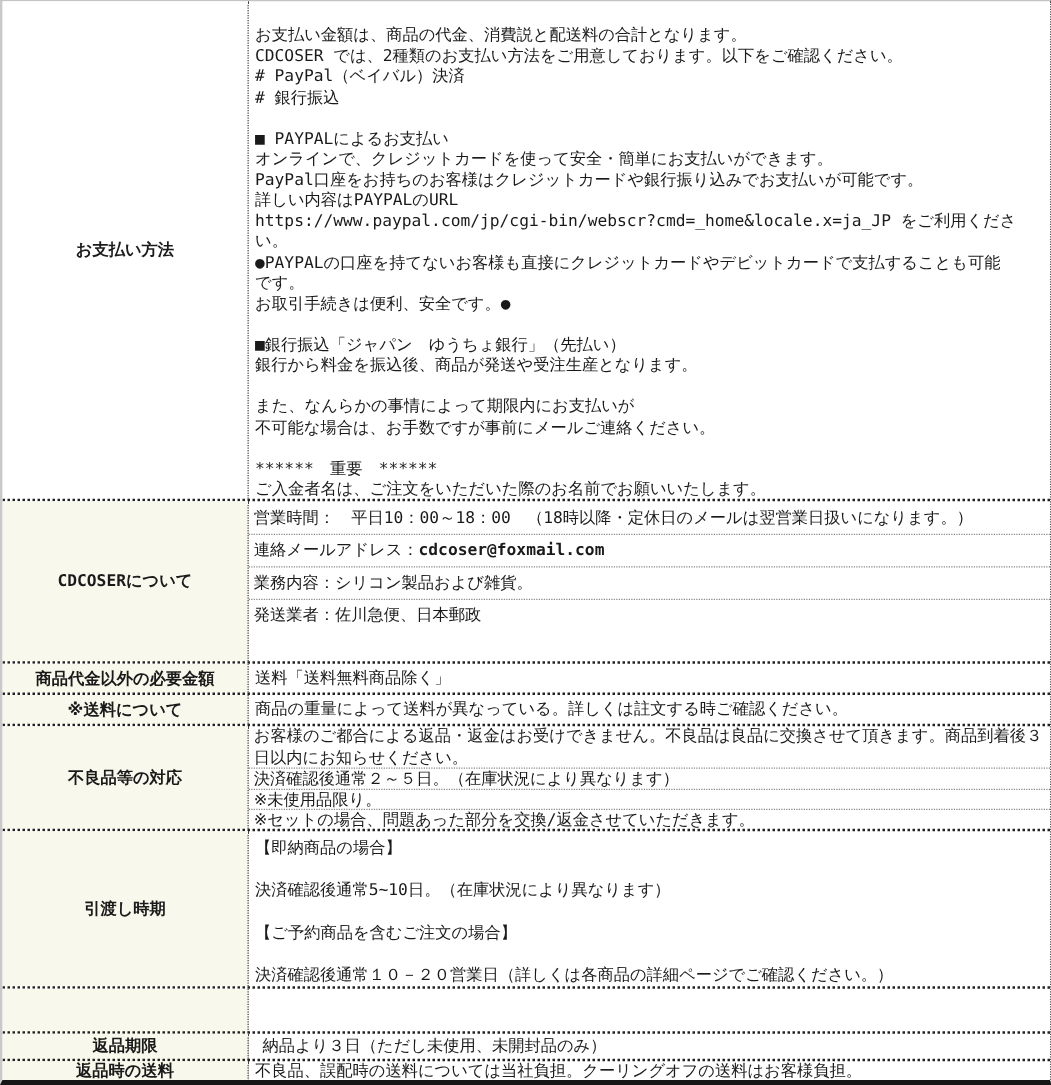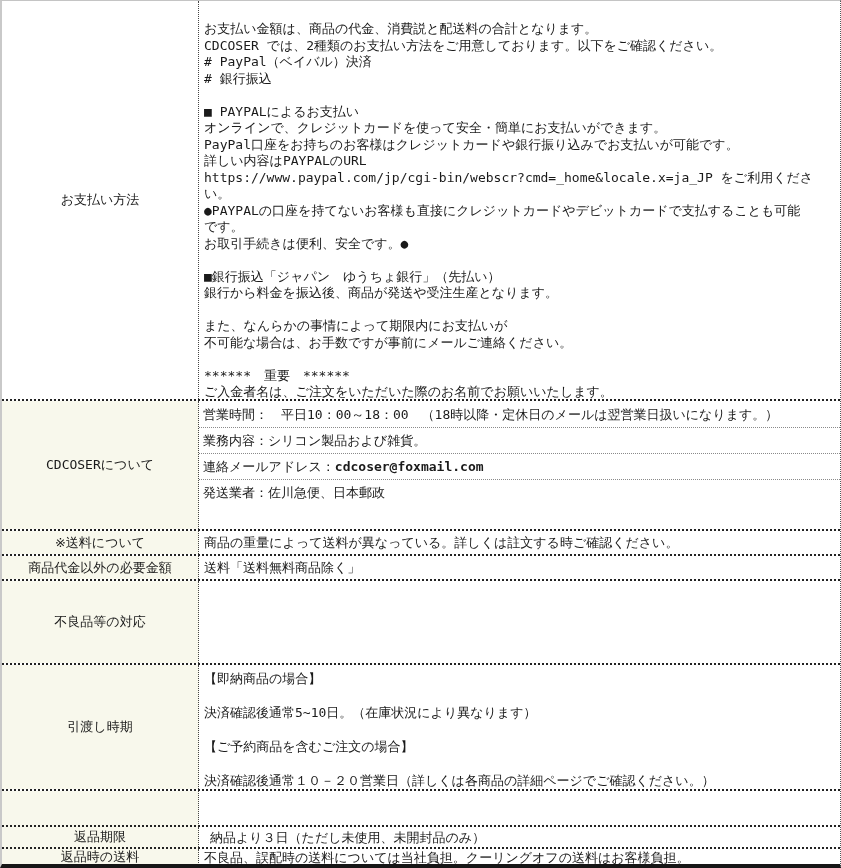--- a/index.html
+++ b/index.html
@@ -29,21 +29,21 @@
   }
   .sec + .sec { border-top: 2px dotted #222; }
   .hcell {
     width: 197px;
     flex: 0 0 197px;
     border-right: 1px dotted #444;
     display: flex;
     align-items: center;
     justify-content: center;
     text-align: center;
-    font-weight: normal;
+    font-weight: bold;
     background: #f8f8ec;
     padding: 2px 6px;
   }
   .hcell.white { background: #ffffff; }
   .ccell {
     flex: 1 1 auto;
     display: flex;
     flex-direction: column;
     min-width: 0;
   }
@@ -110,45 +110,51 @@
 ご入金者名は、ご注文をいただいた際のお名前でお願いいたします。
 お支払い後に、メールにてお知らせいただけますと、大変スムーズに出荷させていただけます。
 ご協力いただけますようお願いいたします。</div>
     </div>
   </section>
 
   <section class="sec s-about">
     <div class="hcell">CDCOSERについて</div>
     <div class="ccell">
       <div class="crow vcenter">営業時間：　平日10：00～18：00　（18時以降・定休日のメールは翌営業日扱いになります。）</div>
-      <div class="crow vcenter">業務内容：シリコン製品および雑貨。</div>
       <div class="crow vcenter">
           <span>連絡メールアドレス：</span>
           <b>cdcoser@foxmail.com</b>
         </div>
+      <div class="crow vcenter">業務内容：シリコン製品および雑貨。</div>
       <div class="crow vcenter">発送業者：佐川急便、日本郵政</div>
+    </div>
+  </section>
+
+  <section class="sec s-fees">
+    <div class="hcell">商品代金以外の必要金額</div>
+    <div class="ccell">
+      <div class="crow">送料「送料無料商品除く」</div>
     </div>
   </section>
 
   <section class="sec s-shipnote">
     <div class="hcell">※送料について</div>
     <div class="ccell">
       <div class="crow">商品の重量によって送料が異なっている。詳しくは註文する時ご確認ください。</div>
     </div>
   </section>
 
-  <section class="sec s-fees">
-    <div class="hcell">商品代金以外の必要金額</div>
-    <div class="ccell">
-      <div class="crow">送料「送料無料商品除く」</div>
-    </div>
-  </section>
-
   <section class="sec s-defect">
     <div class="hcell">不良品等の対応</div>
+    <div class="ccell">
+      <div class="crow r1">お客様のご都合による返品・返金はお受けできません。不良品は良品に交換させて頂きます。商品到着後３日以内にお知らせください。</div>
+      <div class="crow r2">決済確認後通常２～５日。（在庫状況により異なります）</div>
+      <div class="crow r3">※未使用品限り。</div>
+      <div class="crow r4">※セットの場合、問題あった部分を交換/返金させていただきます。</div>
+    </div>
   </section>
 
   <section class="sec s-delivery">
     <div class="hcell">引渡し時期</div>
     <div class="ccell">
       <div class="crow multiline">【即納商品の場合】
 
 決済確認後通常5~10日。（在庫状況により異なります）
 
 【ご予約商品を含むご注文の場合】

